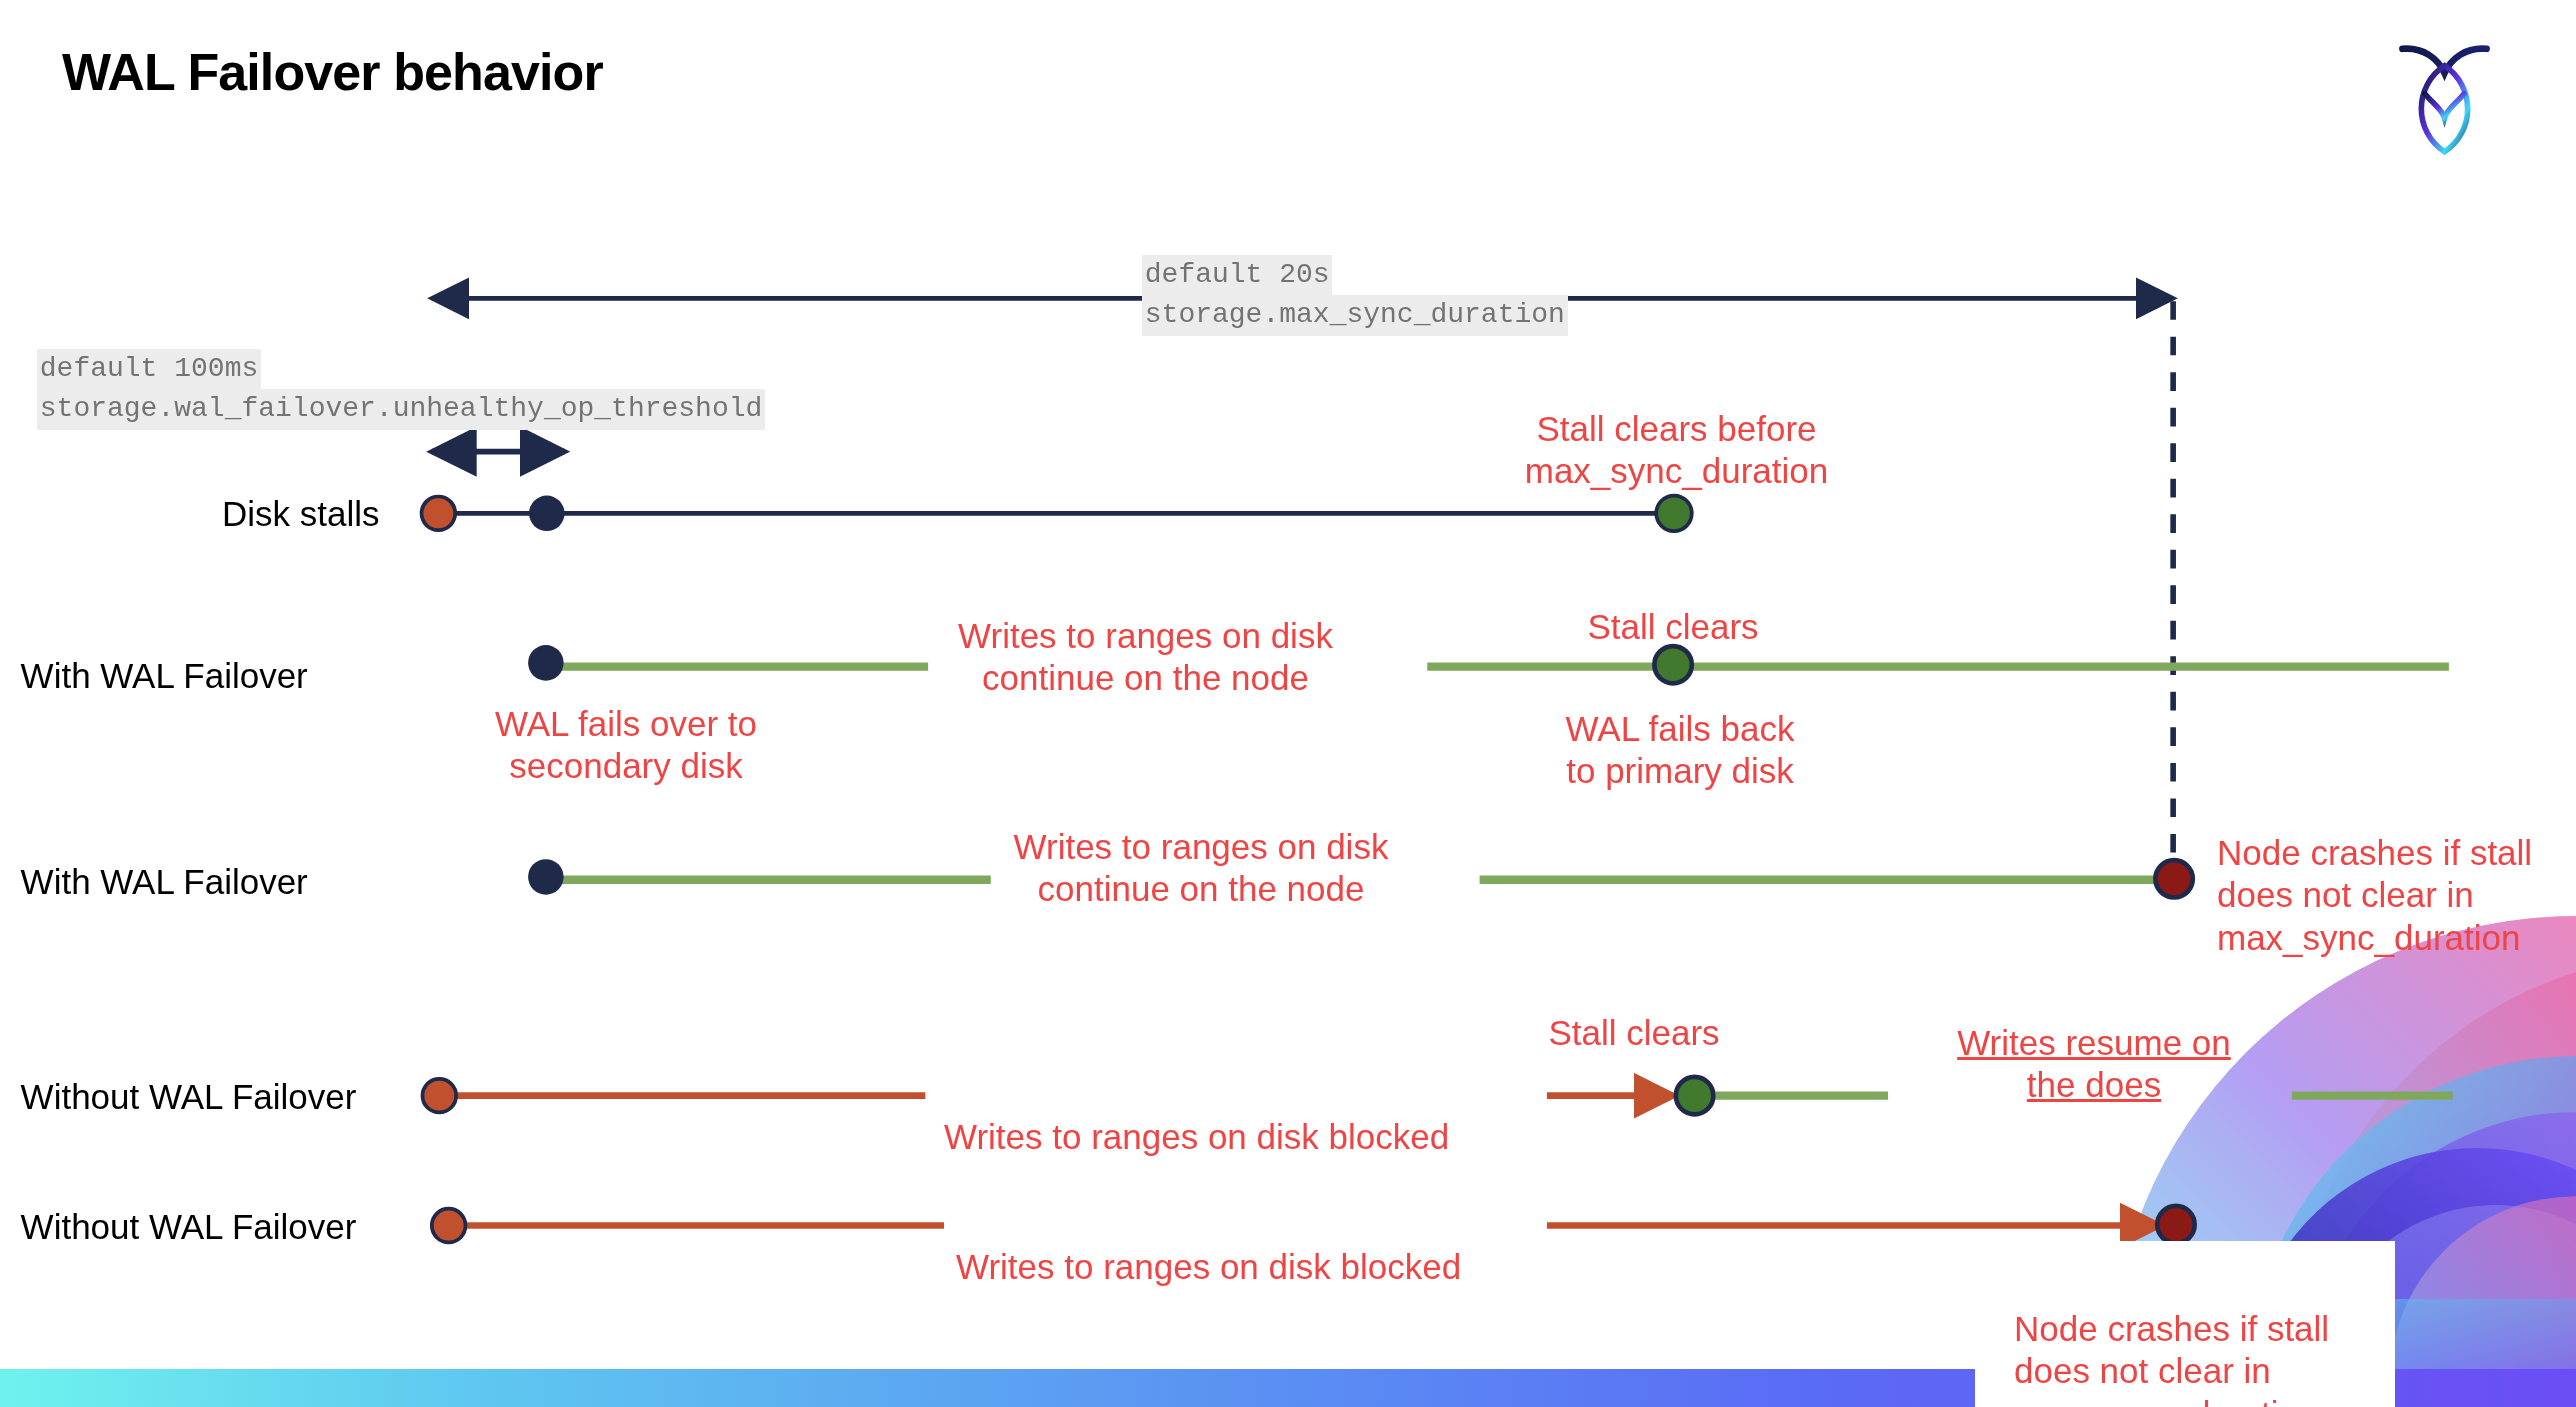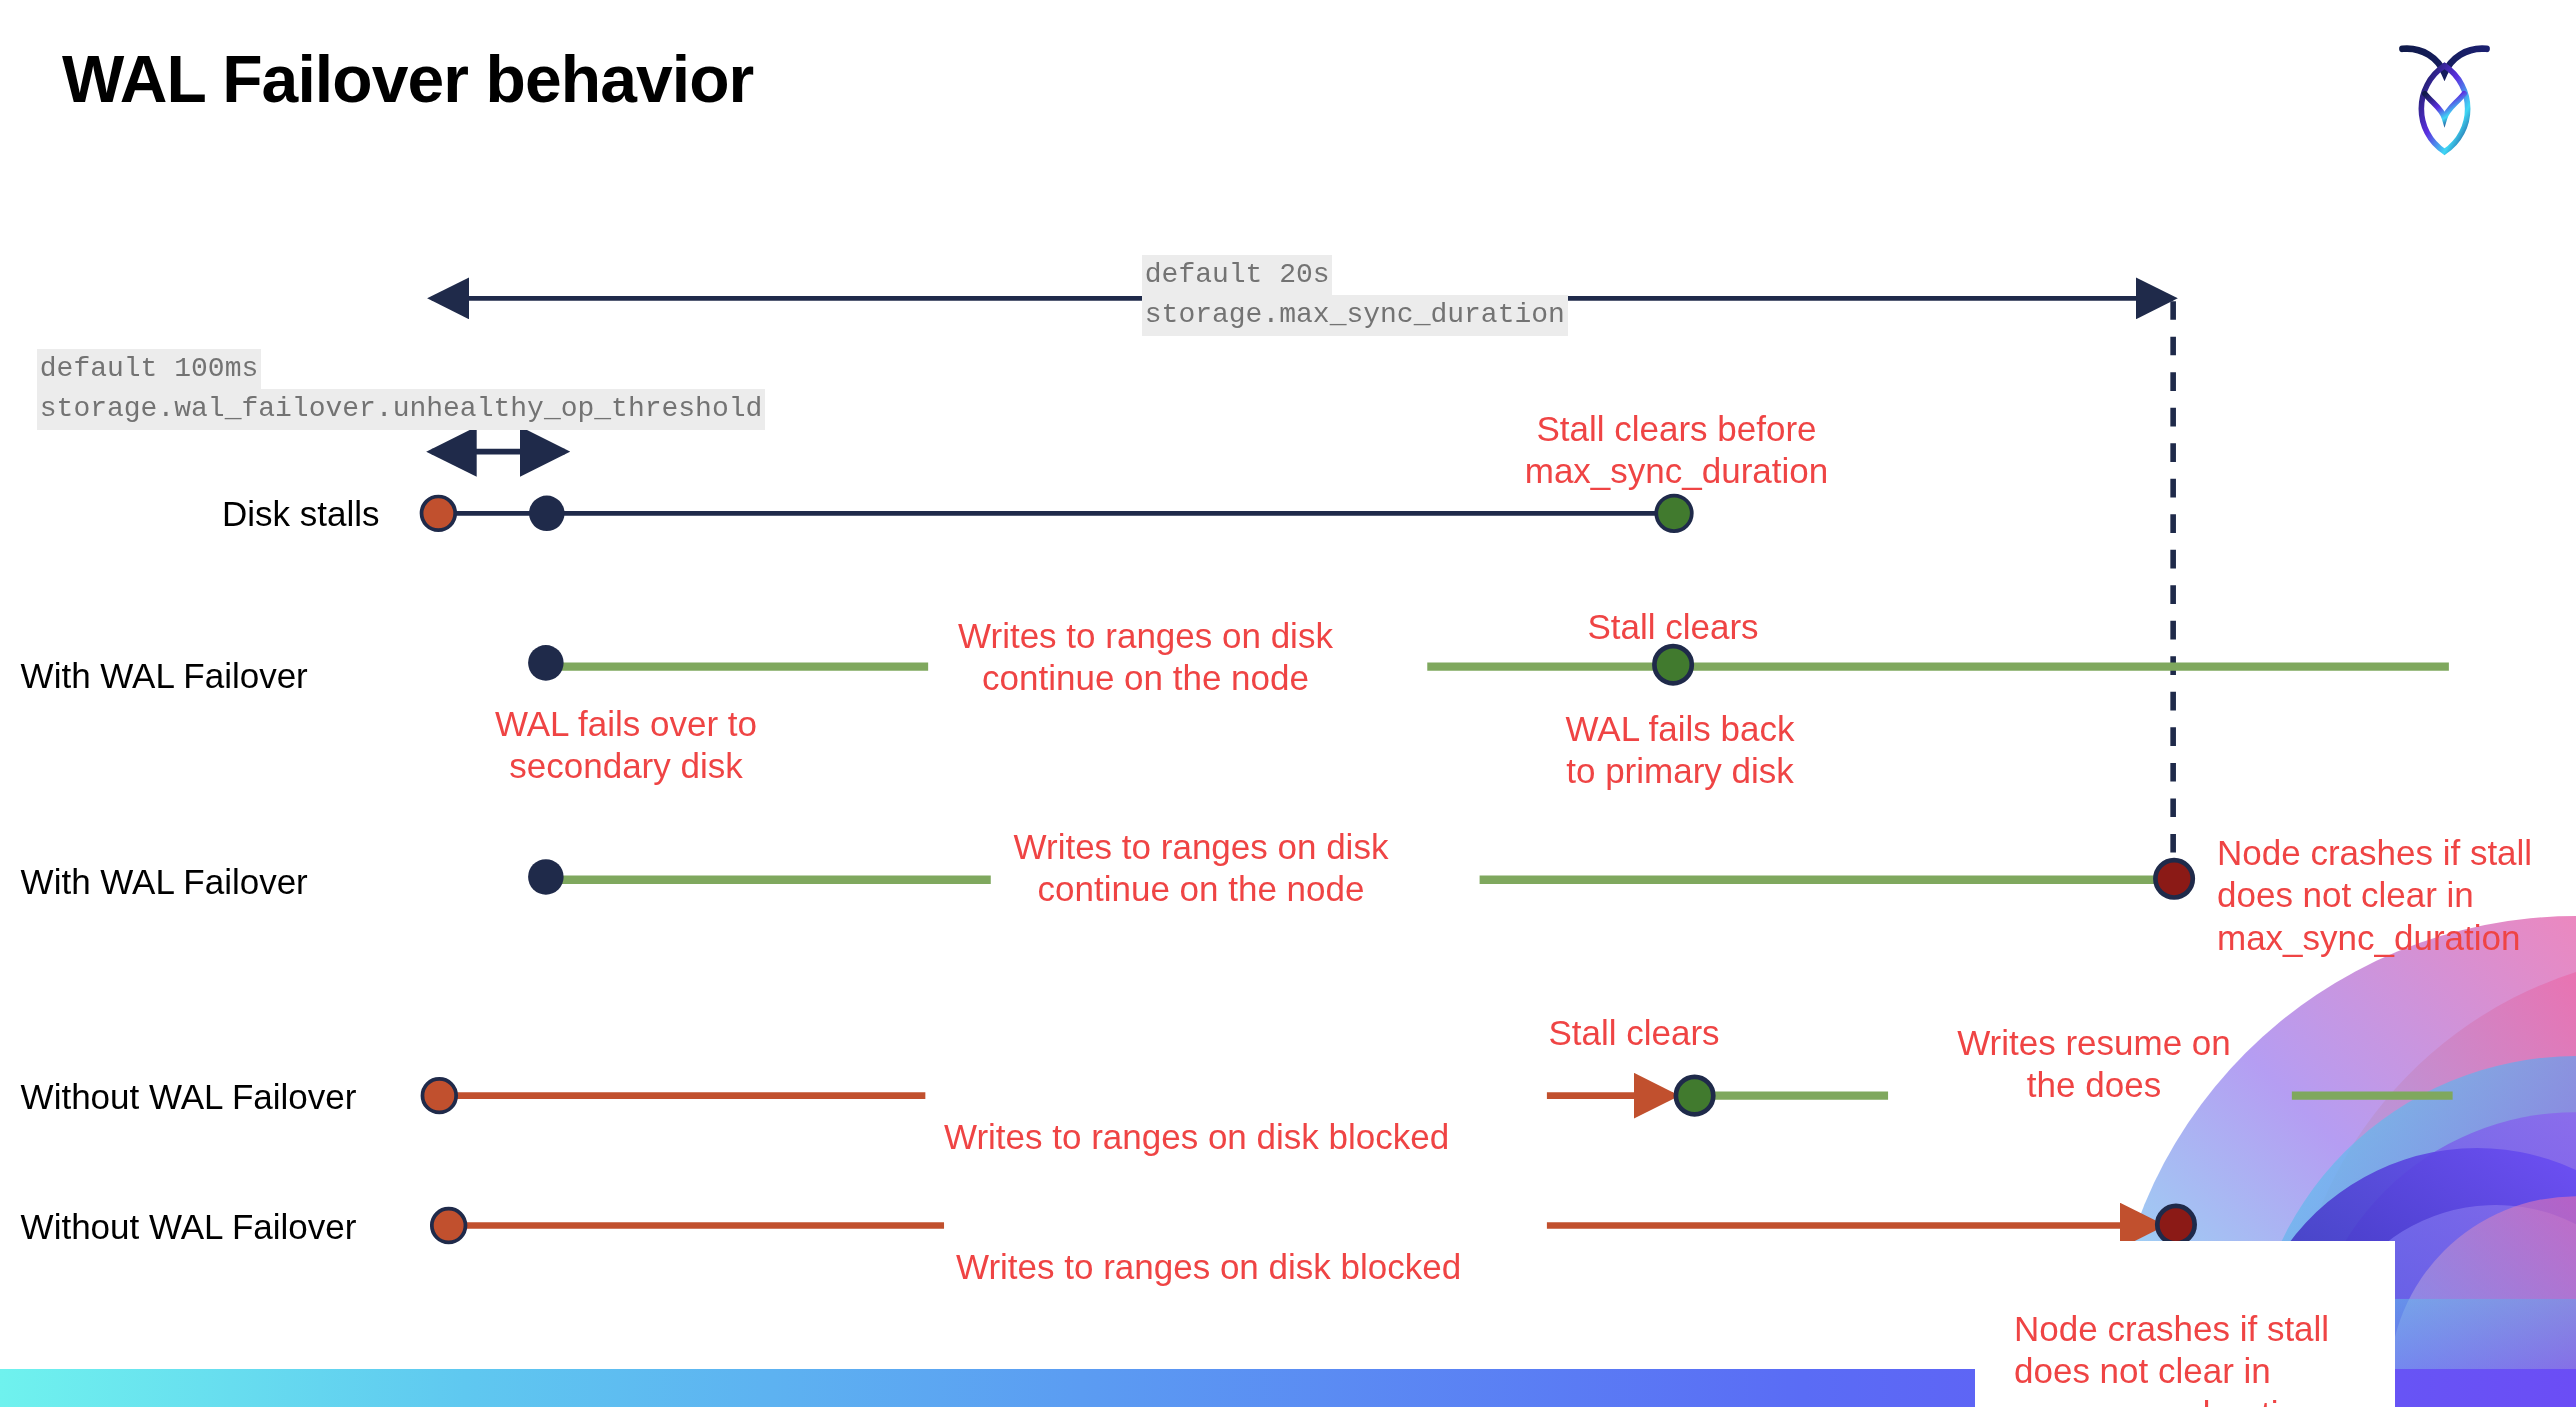--- a/index.html
+++ b/index.html
@@ -7,21 +7,21 @@
     width:2576px;height:1408px;position:relative;overflow:hidden;
     background:#ffffff;
     font-family:"Liberation Sans","DejaVu Sans",sans-serif;
     color:#000000;
   }
   .stage{position:absolute;left:0;top:0;width:2576px;height:1408px;overflow:hidden;}
 
   
   #slide-title{
     position:absolute;left:62px;top:45px;
-    font-size:66px;font-weight:bold;letter-spacing:-0.9px;
+    font-size:52px;font-weight:bold;letter-spacing:-0.9px;
     color:#000;white-space:nowrap;line-height:1.05;
   }
 
   
   #brand-logo{position:absolute;left:2393px;top:32px;width:103px;height:131px;}
 
   
   #deco-art{position:absolute;left:2010px;top:916px;width:566px;height:467px;overflow:hidden;pointer-events:none;}
   #bottom-strip{
     position:absolute;left:0;bottom:0;width:2576px;height:39px;
@@ -206,21 +206,21 @@
     <div>does not clear in</div>
     <div>max_sync_duration</div>
   </div>
 
   <div class="annot l" style="left:944px;top:1077px;width:598px;">
     <div>Writes to ranges on disk  blocked</div>
   </div>
   <div class="annot c" style="left:1494px;top:1012px;width:280px;">
     <div>Stall clears</div>
   </div>
-  <div class="annot c" style="left:1907px;top:1022px;width:374px;">
+  <div class="annot c" style="left:1907px;top:1022px;width:374px;text-decoration:underline;">
     <div>Writes resume on</div>
     <div>the does</div>
   </div>
 
   <div class="annot l" style="left:956px;top:1207px;width:598px;">
     <div>Writes to ranges on disk  blocked</div>
   </div>
 
   <div id="bottom-note-card"></div>
   <div class="annot l" style="left:2014px;top:1269px;width:374px;">

